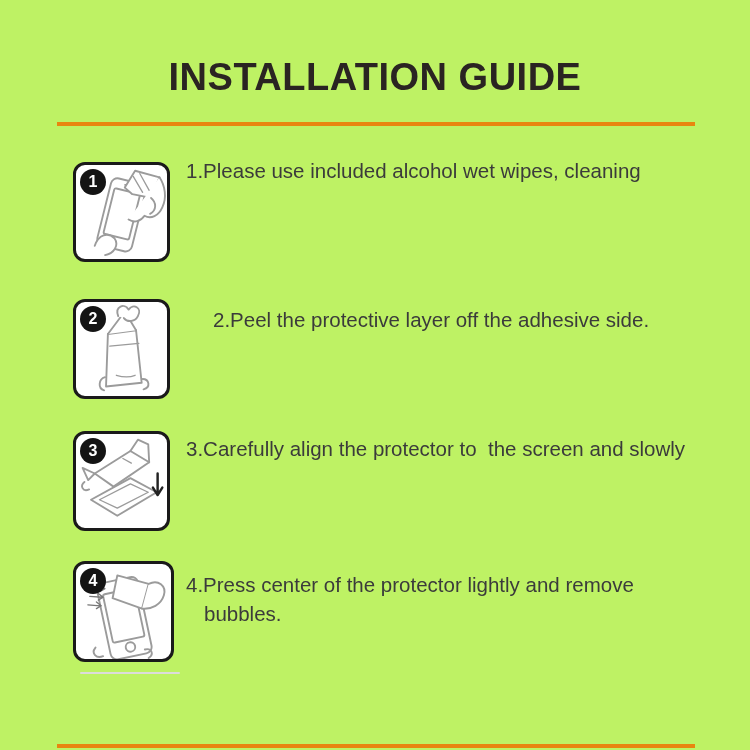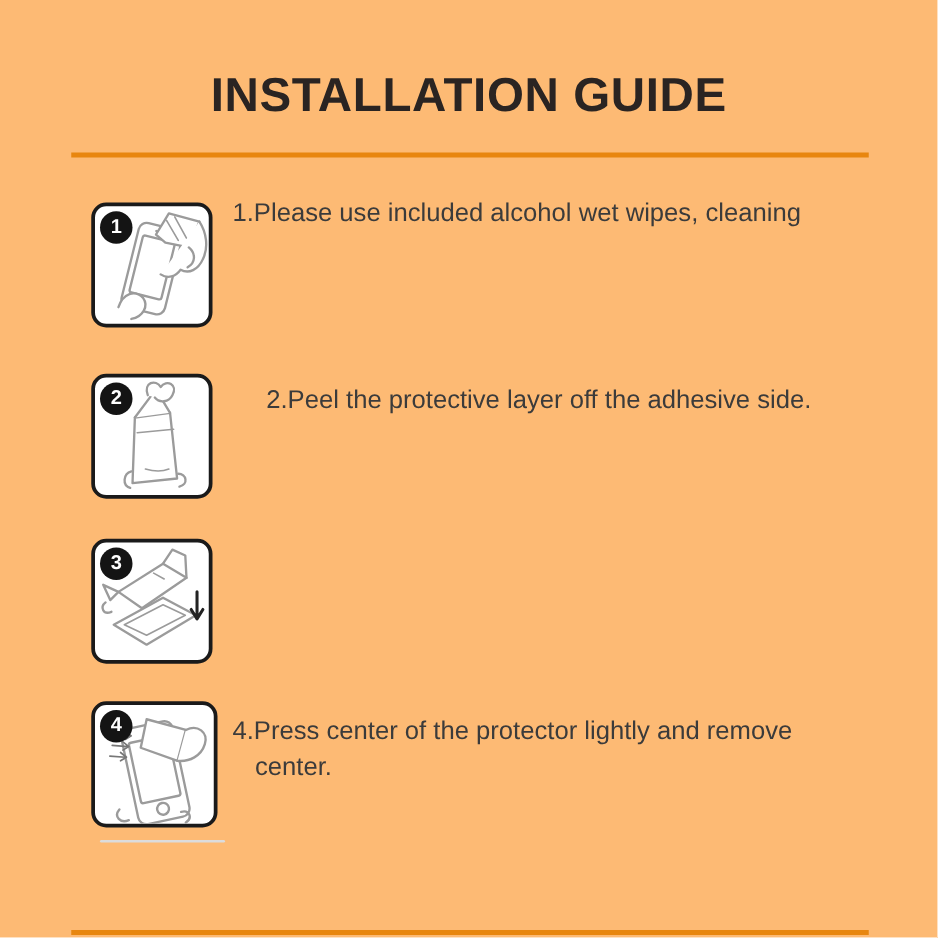--- a/index.html
+++ b/index.html
@@ -1,17 +1,17 @@
 <!DOCTYPE html>
 <html style="--accent: #e8860f;"><head>
 <meta charset="utf-8">
 <style>
   html,body{margin:0;padding:0;background:#ffffff;}
   .page{
-    position:relative;width:750px;height:750px;background:#fdba74;overflow:hidden;
+    position:relative;width:750px;height:750px;background:#bef264;overflow:hidden;
     font-family:"Liberation Sans",sans-serif;
   }
   .title{
     position:absolute;left:0;top:56px;width:750px;text-align:center;
     font-size:38px;font-weight:bold;letter-spacing:0.5px;color:#2a2422;
   }
   .rule{
     position:absolute;left:57px;width:638px;height:4px;background:var(--accent,#e8860f);
   }
   .rule-top{top:122px;}
@@ -94,20 +94,21 @@
         <path class="fillw" d="M20 42 L58 18 L78 30 L40 56 Z"></path>
         <path class="thin" d="M50 26 L59 31"></path>
         <path class="fillw" d="M20 42 L7 36 L13 49 Z"></path>
         <path d="M9 51 C4 55 7 62 14 59"></path>
         <path class="dark" d="M87 42 L87 62 M82 57 L87 65 L92 57"></path>
       </g>
     </svg>
     <div class="badge">3</div>
   </div>
   <div class="step-text" style="top:434px;">
+    <div class="line">3.Carefully align the protector to  the screen and slowly</div>
   </div>
 
   <div class="step-box" style="top:561px;height:101px;width:101px;">
     <svg viewBox="0 0 97 100">
       <g class="art">
         <g transform="rotate(-12 50 60)">
           <rect class="fillw" x="28" y="16" width="44" height="82" rx="7"></rect>
           <rect x="33" y="28" width="34" height="52" rx="2"></rect>
           <circle cx="50" cy="88" r="5"></circle>
         </g>
@@ -119,18 +120,18 @@
           <path d="M11 43 L24 44 M20 40 L25 44 L20 47"></path>
         </g>
         <path d="M19 88 C14 94 20 100 27 97"></path>
         <path d="M71 90 C78 88 81 95 75 99"></path>
       </g>
     </svg>
     <div class="badge">4</div>
   </div>
   <div class="step-text" style="top:570px;">
     <div class="line">4.Press center of the protector lightly and remove</div>
-    <div class="line wrap">center.</div>
+    <div class="line wrap">bubbles.</div>
   </div>
 
   <div class="shadow-line"></div>
   <div class="rule rule-bottom"></div>
 </div>
 
 </body></html>

